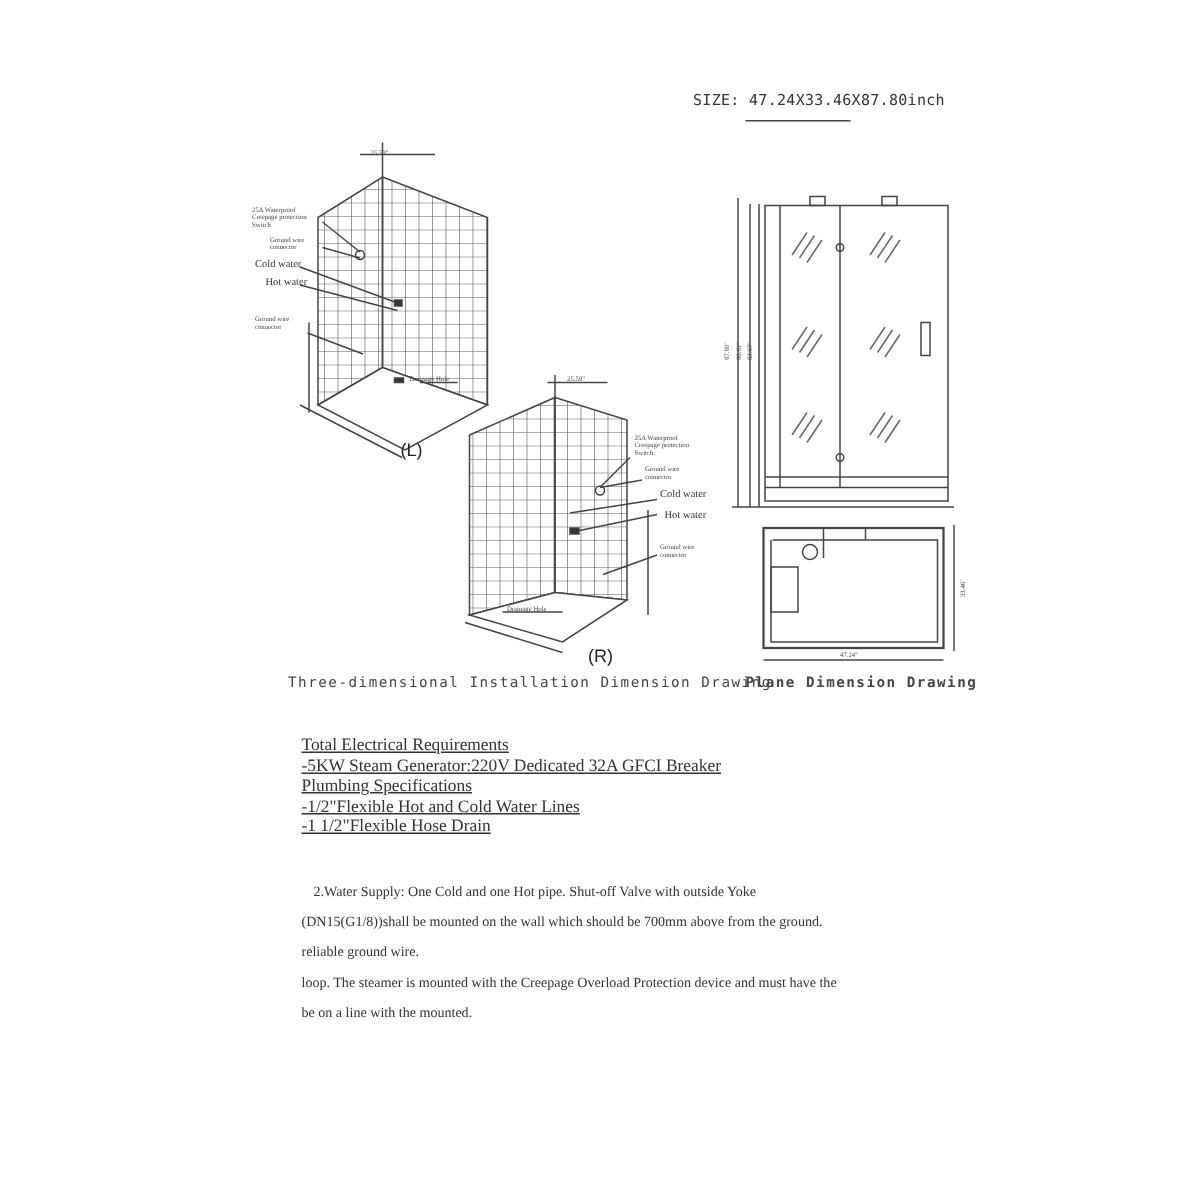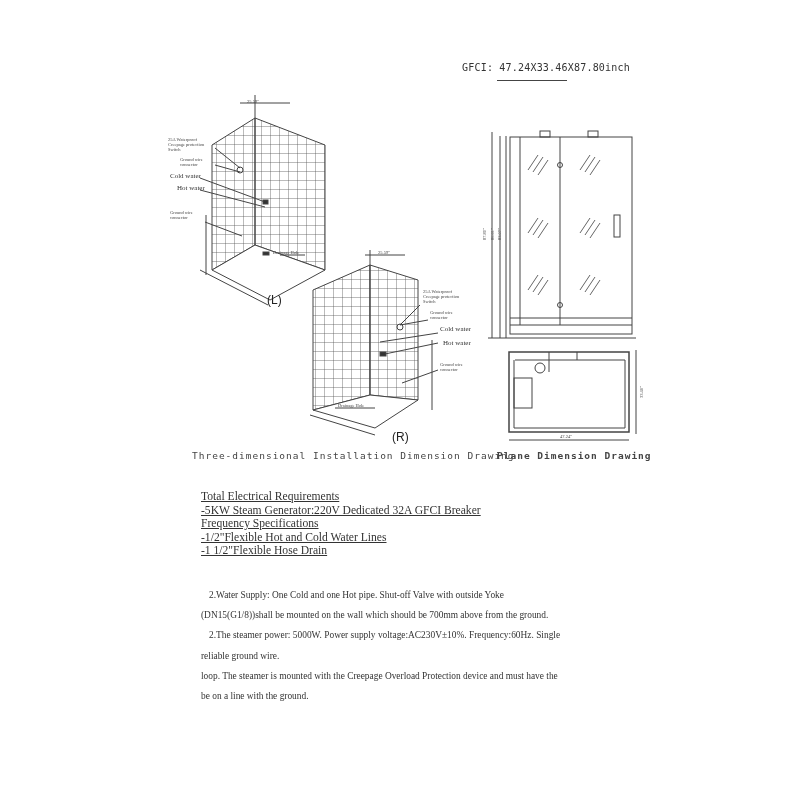--- a/index.html
+++ b/index.html
@@ -112,21 +112,21 @@
     <polyline points="514,360 514,428 625,428 625,360 515,360"></polyline>
     <rect x="514" y="378" width="18" height="30"></rect>
     <circle cx="540" cy="368" r="5"></circle>
     <line x1="549" y1="352" x2="549" y2="372"></line>
     <line x1="577" y1="352" x2="577" y2="360"></line>
     <line x1="636" y1="350" x2="636" y2="434"></line>
     <line x1="509" y1="440" x2="629" y2="440"></line>
   </g>
 </svg>
 
-<div class="abs size-label mono">GFCI: 47.24X33.46X87.80inch</div>
+<div class="abs size-label mono">SIZE: 47.24X33.46X87.80inch</div>
 <div class="abs size-underline"></div>
 
 <div class="abs tiny" style="left:247px;top:99px;">25.59"</div>
 <div class="abs tiny" style="left:168px;top:137px;width:45px;">25A Waterproof Creepage protection Switch</div>
 <div class="abs tiny" style="left:180px;top:157px;width:32px;">Ground wire connector</div>
 <div class="abs" style="left:170px;top:172px;font-size:7px;color:#333;">Cold water</div>
 <div class="abs" style="left:177px;top:184px;font-size:7px;color:#333;">Hot water</div>
 <div class="abs tiny" style="left:170px;top:210px;width:34px;">Ground wire connector</div>
 <div class="abs tiny" style="left:273px;top:250px;">Drainage Hole</div>
 <div class="abs" style="left:267px;top:293px;font-size:12px;font-family:'Liberation Sans',sans-serif;">(L)</div>
@@ -145,25 +145,24 @@
 <div class="abs tiny" style="left:497px;top:240px;transform:rotate(-90deg);transform-origin:left top;">83.07"</div>
 <div class="abs tiny" style="left:560px;top:434px;">47.24"</div>
 <div class="abs tiny" style="left:639px;top:398px;transform:rotate(-90deg);transform-origin:left top;">33.46"</div>
 
 <div class="abs caption mono cap-3d">Three-dimensional Installation Dimension Drawing</div>
 <div class="abs caption mono cap-plane">Plane Dimension Drawing</div>
 
 <div class="abs specs">
   <div>Total Electrical Requirements</div>
   <div>-5KW Steam Generator:220V Dedicated 32A GFCI Breaker</div>
-  <div>Frequency Specifications</div>
+  <div>Plumbing Specifications</div>
   <div>-1/2"Flexible Hot and Cold Water Lines</div>
   <div>-1 1/2"Flexible Hose Drain</div>
 </div>
 
 <div class="abs notes">
   <p class="indent">2.Water Supply: One Cold and one Hot pipe. Shut-off Valve with outside Yoke</p>
   <p>(DN15(G1/8))shall be mounted on the wall which should be 700mm above from the ground.</p>
-  <p class="indent">2.The steamer power: 5000W. Power supply voltage:AC230V±10%. Frequency:60Hz. Single</p>
   <p>reliable ground wire.</p>
   <p>loop. The steamer is mounted with the Creepage Overload Protection device and must have the</p>
-  <p>be on a line with the ground.</p>
+  <p>be on a line with the mounted.</p>
 </div>
 
 </body></html>

